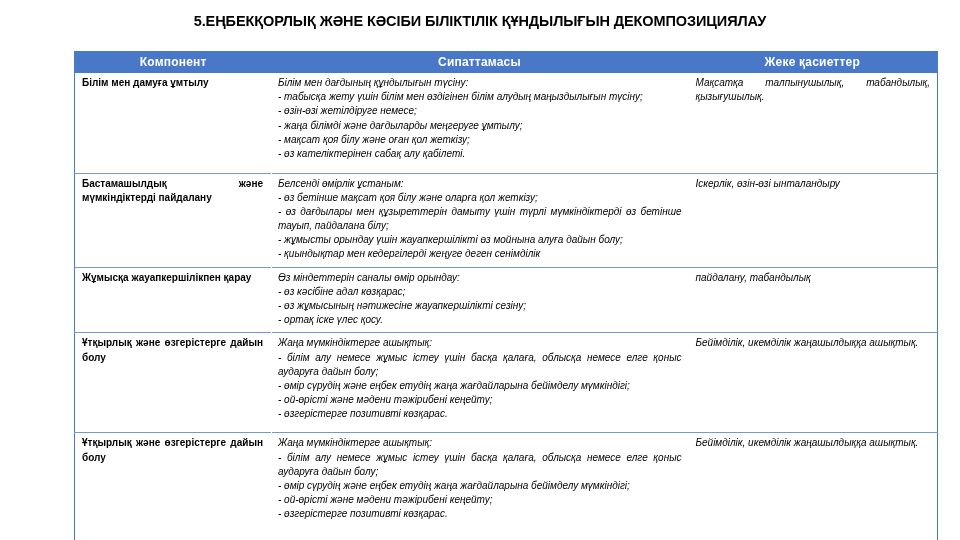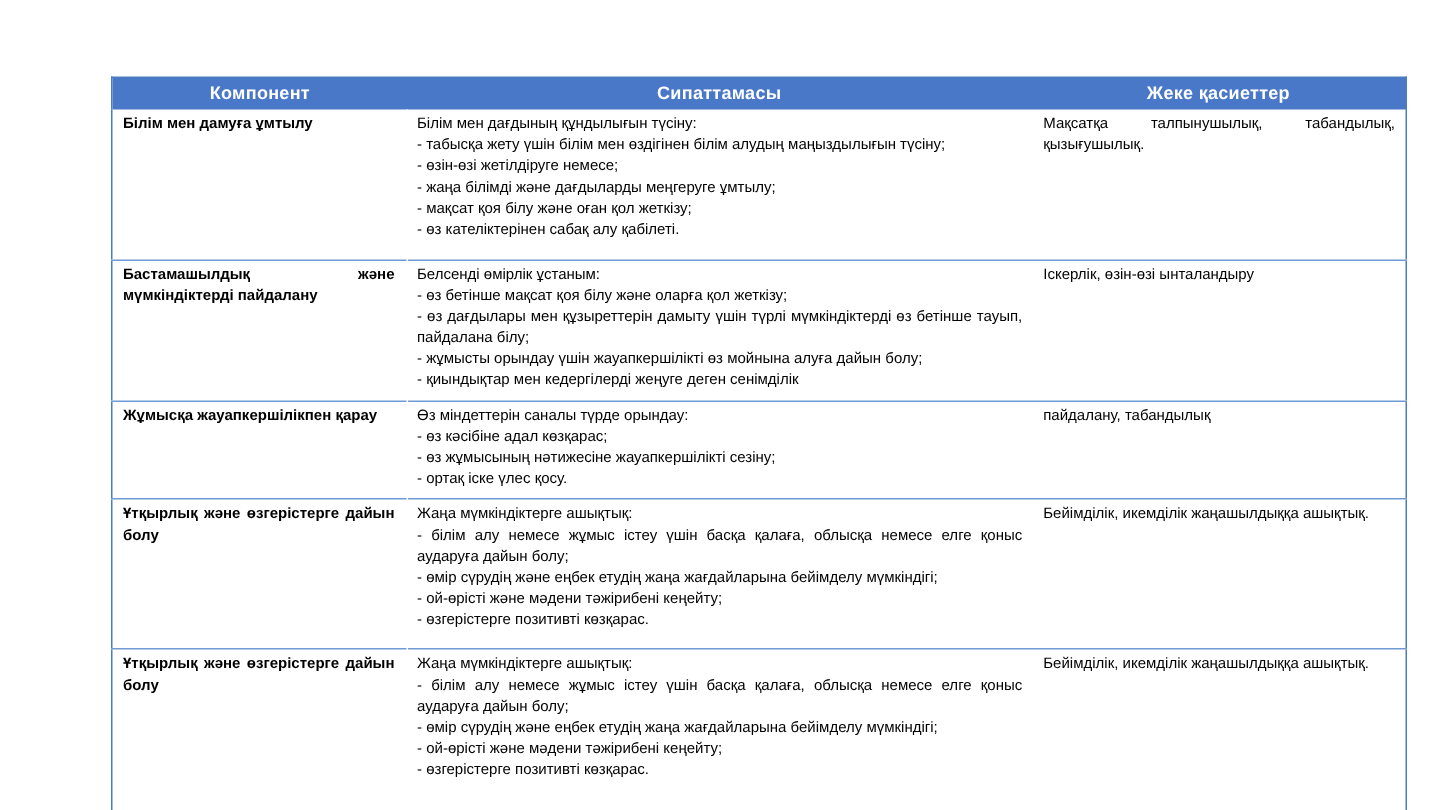--- a/index.html
+++ b/index.html
@@ -85,36 +85,38 @@
     padding-left: 6px;
   }
   td.col-prop {
     text-align: justify;
     text-align-last: left;
     padding-left: 8px;
     padding-right: 7px;
   }
   td .line {
     display: block;
+    font-style: italic;
   }
   td.col-desc .line {
     text-align: justify;
     text-align-last: left;
   }
   .rowh-1 { height: 100px; }
   .rowh-2 { height: 85px; margin-left: 40px; }
   .rowh-3 { height: 55px; }
   .rowh-4 { height: 100px; }
   .rowh-5 { height: 108px; }
 </style>
 </head>
 <body>
 
 <div class="slide">
 
+  <div class="slide-title">5.ЕҢБЕКҚОРЛЫҚ ЖӘНЕ КӘСІБИ БІЛІКТІЛІК ҚҰНДЫЛЫҒЫН ДЕКОМПОЗИЦИЯЛАУ</div>
 
   <div class="table-wrap">
     <table class="decomp">
       <colgroup>
         <col class="c1">
           <col class="c2">
           <col class="c3">
       </colgroup>
       <thead>
         <tr>
@@ -150,21 +152,21 @@
             <span class="line">- қиындықтар мен кедергілерді жеңуге деген сенімділік</span>
           </td>
           <td class="col-prop">
             <span class="line">Іскерлік, өзін-өзі ынталандыру</span>
           </td>
         </tr>
 
         <tr class="rowh-3">
           <td class="col-comp">Жұмысқа жауапкершілікпен қарау</td>
           <td class="col-desc">
-            <span class="line">Өз міндеттерін саналы түрде орындау:</span>
+            <span class="line">Өз міндеттерін саналы өмір орындау:</span>
             <span class="line">- өз кәсібіне адал көзқарас;</span>
             <span class="line">- өз жұмысының нәтижесіне жауапкершілікті сезіну;</span>
             <span class="line">- ортақ іске үлес қосу.</span>
           </td>
           <td class="col-prop">
             <span class="line">пайдалану, табандылық</span>
           </td>
         </tr>
 
         <tr class="rowh-4">

